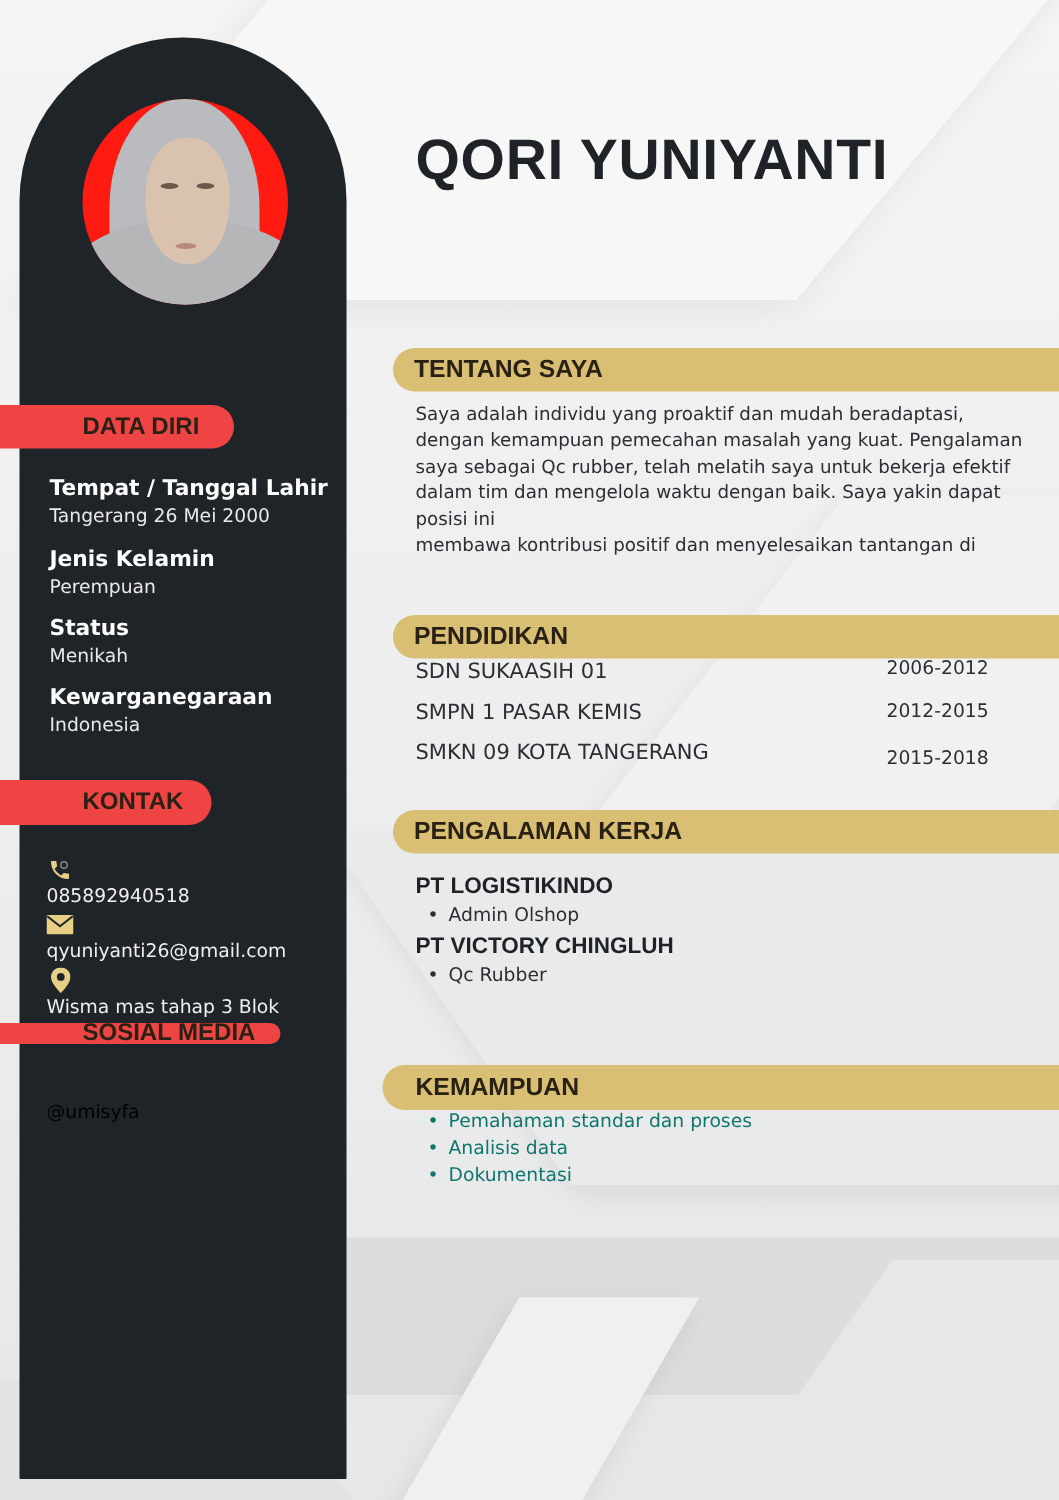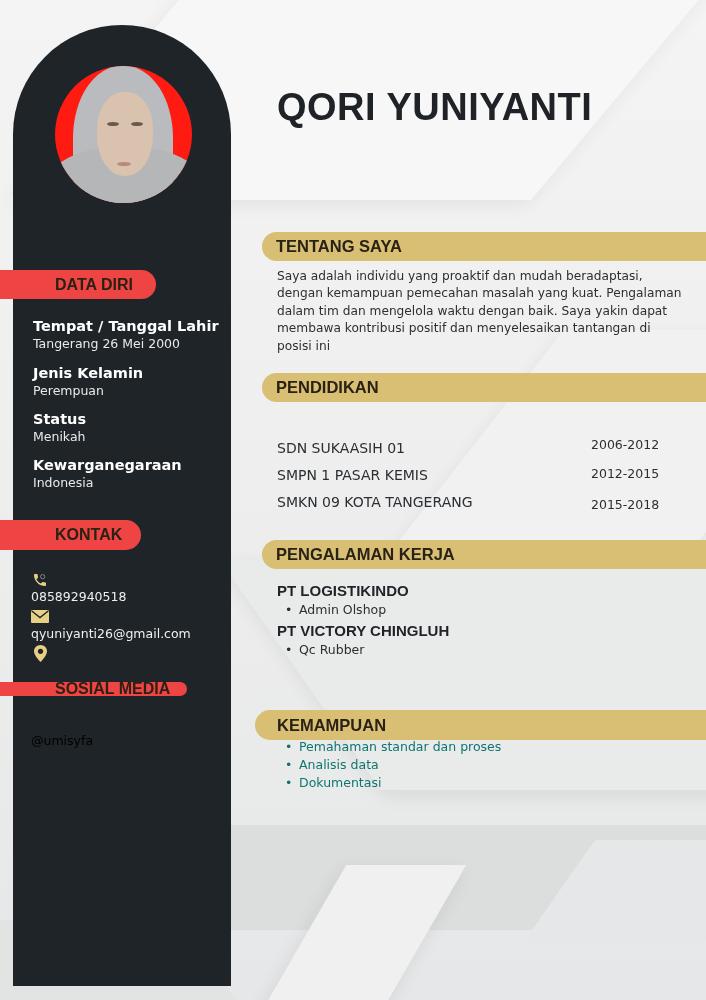--- a/index.html
+++ b/index.html
@@ -90,21 +90,21 @@
     font-size: 38px; letter-spacing: 0.5px; color: #1f2328;
   }
   .bar {
     position: absolute; z-index: 2; left: 262px; right: 0; height: 29px;
     background: #d8bf74;
     border-radius: 15px 0 0 15px;
     display: flex; align-items: center; padding-left: 14px;
     font-family: "Liberation Sans", sans-serif; font-weight: 700; font-size: 16.5px; color: #2a2115;
   }
   .bar-about { top: 232px; }
-  .bar-edu { top: 373px; }
+  .bar-edu { top: 410px; }
   .bar-work { top: 540px; }
   .bar-skill { top: 710px; left: 255px; height: 30px; }
 
   .about {
     position: absolute; z-index: 2; left: 277px; top: 268px; width: 410px;
     font-size: 12.2px; line-height: 17.4px; color: #2b2f33;
   }
   .edu-row { position: absolute; z-index: 2; left: 277px; width: 400px; font-size: 14px; color: #2b2f33; }
   .edu-row .yr { position: absolute; left: 314px; font-size: 12.5px; top: -3px; }
 
@@ -180,34 +180,39 @@
   <span>qyuniyanti26@gmail.com</span>
 </div>
 
 <div class="contact" style="top:645px;">
   <span class="ic">
     <svg width="13" height="17" viewBox="0 0 13 17">
         <path d="M6.5 0C2.9 0 0 2.8 0 6.3 0 10.9 6.5 17 6.5 17S13 10.9 13 6.3C13 2.8 10.1 0 6.5 0z" fill="#e8cf86"></path>
         <circle cx="6.5" cy="6.3" r="2.6" fill="#1f2429"></circle>
       </svg>
   </span>
+  <span>
+    <span style="display:block">Wisma mas tahap 3 Blok</span>
+    <span style="display:block">cemara no 1 Tangerang</span>
+  </span>
 </div>
 
 <div class="pill pill-sosmed">SOSIAL MEDIA</div>
 <div class="sosmed-handle">@umisyfa</div>
 
 <div class="name">QORI YUNIYANTI</div>
 
 <div class="bar bar-about">TENTANG SAYA</div>
 <div class="about">
   <div>Saya adalah individu yang proaktif dan mudah beradaptasi,</div>
   <div>dengan kemampuan pemecahan masalah yang kuat. Pengalaman</div>
+  <div>saya sebagai Qc rubber, telah melatih saya untuk bekerja efektif</div>
   <div>dalam tim dan mengelola waktu dengan baik. Saya yakin dapat</div>
+  <div>posisi ini</div>
   <div>membawa kontribusi positif dan menyelesaikan tantangan di</div>
-  <div>posisi ini</div>
 </div>
 
 <div class="bar bar-edu">PENDIDIKAN</div>
 <div class="edu-row" style="top:440px;">
   <span>SDN SUKAASIH 01</span>
   <span class="yr">2006-2012</span>
 </div>
 <div class="edu-row" style="top:467px;">
   <span>SMPN 1 PASAR KEMIS</span>
   <span class="yr" style="top:-1px;">2012-2015</span>

